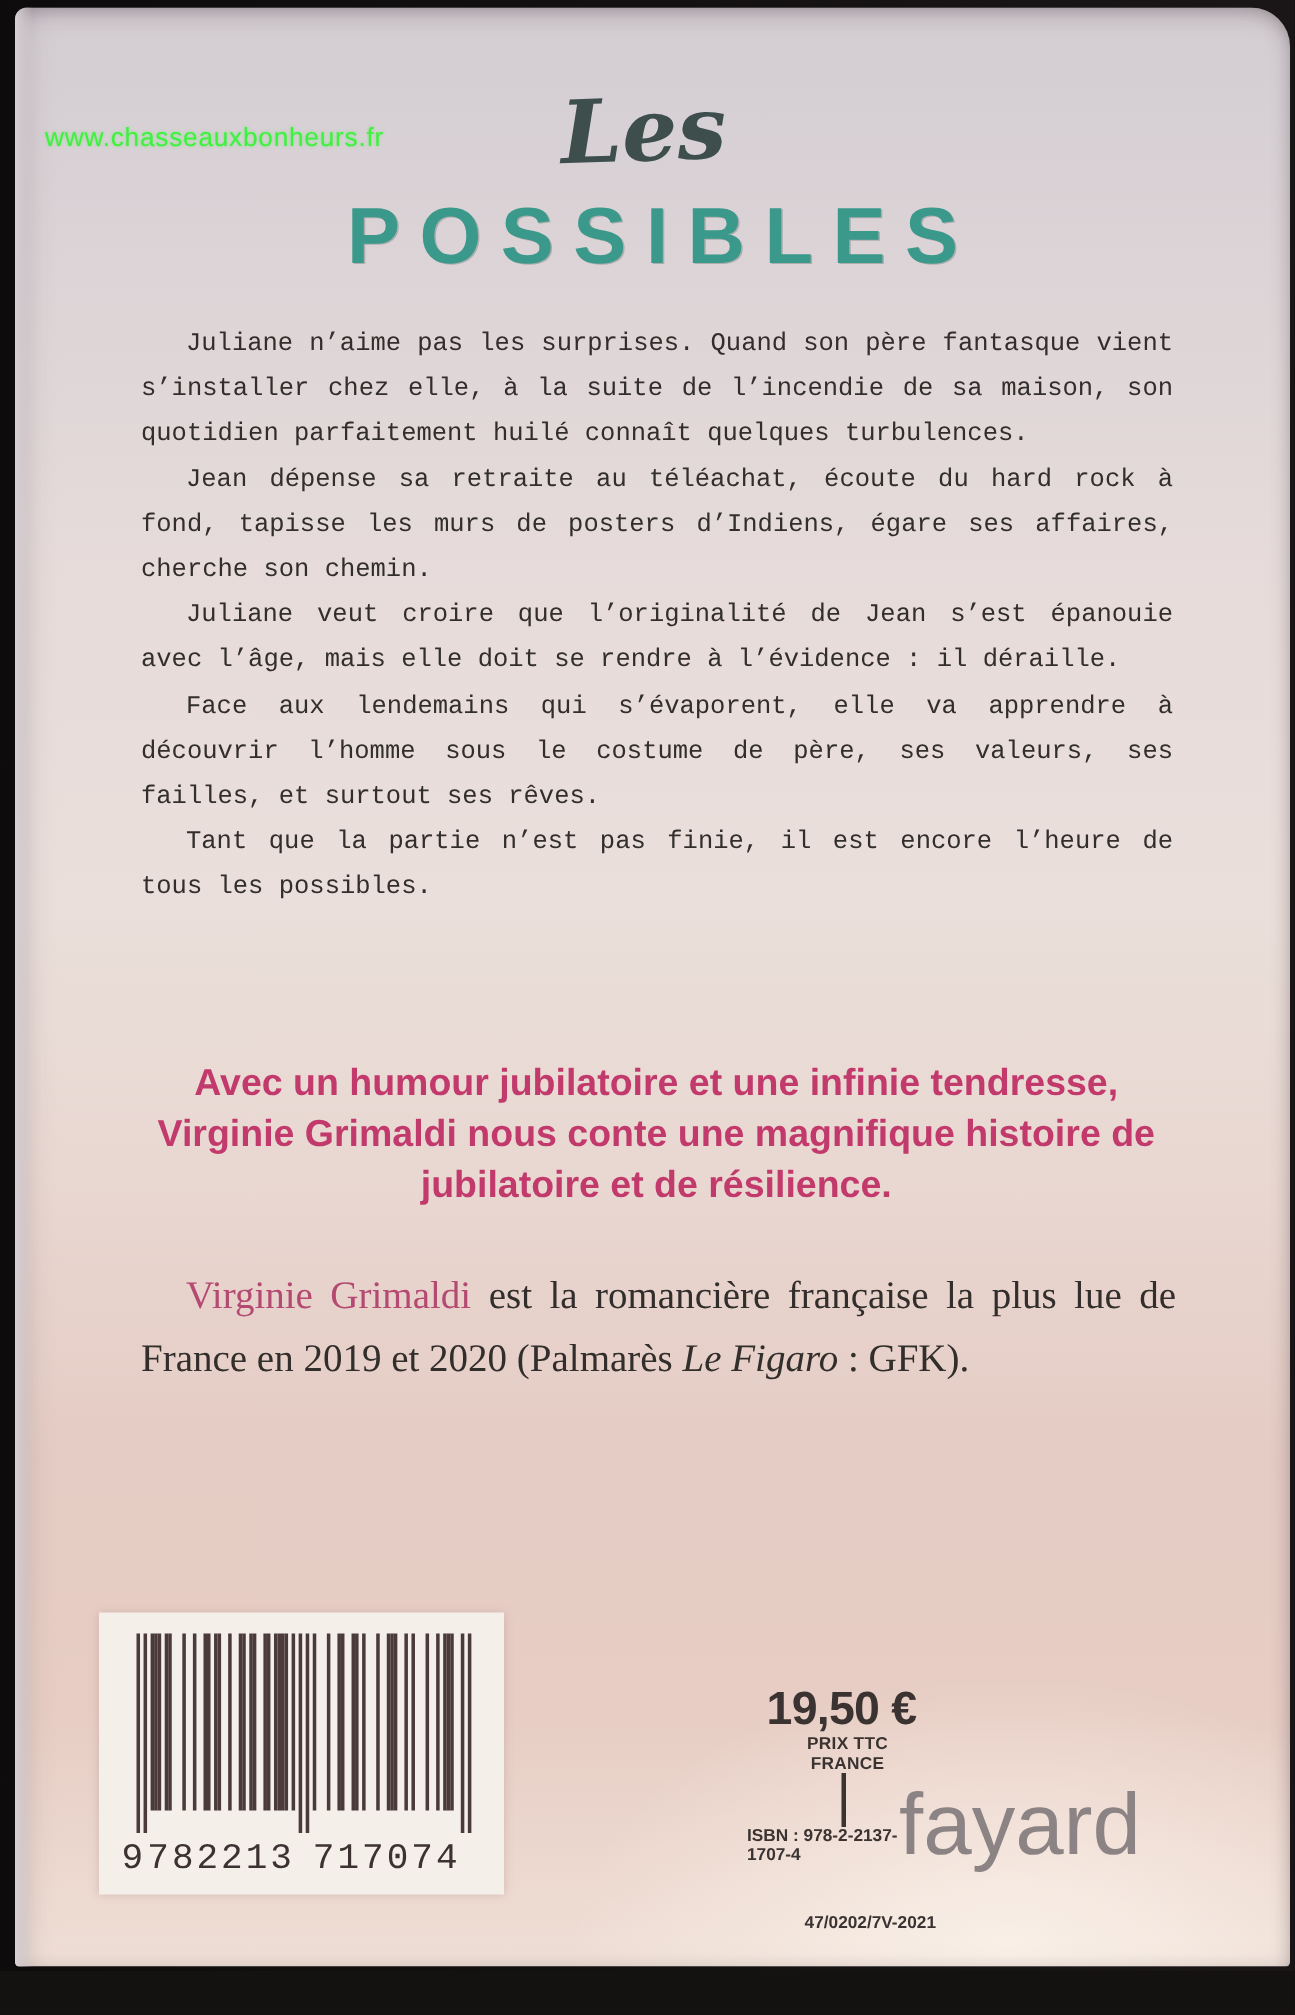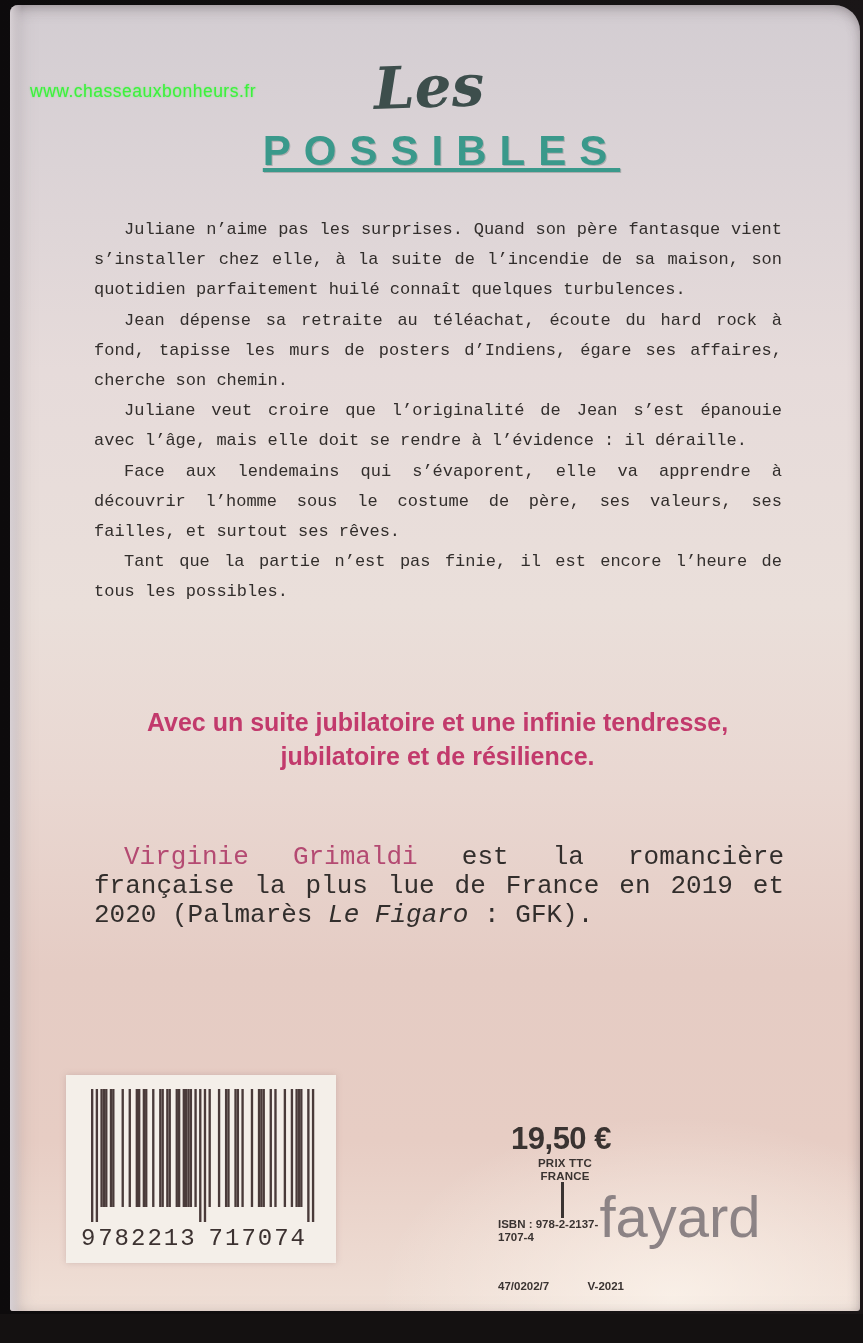--- a/index.html
+++ b/index.html
@@ -17,45 +17,45 @@
                     inset 0 10px 16px -10px rgba(90,80,85,.5);}
   .spine-highlight{position:absolute;left:0;top:0;bottom:0;width:12px;
          background:linear-gradient(90deg,#d8d1d5 0%,rgba(216,209,213,0) 100%);
          border-radius:8px 0 0 3px;}
   .watermark{position:absolute;left:20px;top:76px;font-size:17.5px;letter-spacing:.5px;
          color:#3cf23c;text-shadow:0 0 2px rgba(60,242,60,.55);}
   .title-script{position:absolute;left:0;width:100%;top:48px;text-align:center;
          font-family:"DejaVu Serif",serif;font-style:italic;font-weight:700;
          font-size:58px;color:#3d4e4c;transform:translateX(-6px) rotate(-2deg);}
   .title-main{position:absolute;left:0;width:100%;top:122px;text-align:center;
-         font-size:42px;font-weight:700;letter-spacing:13px;text-indent:13px;
-         color:#3a998b;text-shadow:1px 1px 0 rgba(40,60,55,.25);text-decoration:underline;}
+         font-size:53px;font-weight:700;letter-spacing:13px;text-indent:13px;
+         color:#3a998b;text-shadow:1px 1px 0 rgba(40,60,55,.25);}
   .synopsis{position:absolute;left:84px;width:688px;top:210px;
          font-family:Liberation Mono, monospace;font-size:17px;line-height:30.2px;
          color:#322e2c;text-align:justify;}
   .synopsis p{margin:0;text-indent:30px;}
   .quote{position:absolute;left:60px;width:735px;top:700px;text-align:center;
          font-weight:700;font-size:25px;line-height:34px;color:#c23a6c;}
   .author-note{position:absolute;left:84px;width:690px;top:838px;
-         font-family:Liberation Mono, monospace;font-size:26px;line-height:29px;
+         font-family:Liberation Serif, serif;font-size:26px;line-height:42px;
          color:#322e2c;text-align:justify;text-indent:30px;}
   .author-name{color:#b44a72;}
   .figaro{font-style:italic;}
   .barcode-plate{position:absolute;left:56px;top:1070px;width:270px;height:188px;
          background:#f4efe9;box-shadow:0 0 6px rgba(160,130,125,.35);
          display:flex;align-items:flex-start;justify-content:center;padding-top:12px;box-sizing:border-box;}
   .price-row{position:absolute;left:488px;top:1116px;display:flex;align-items:center;
          color:#3a3331;flex-direction:column;}
   .price-amount{font-size:31px;font-weight:600;letter-spacing:-.5px;white-space:nowrap;}
   .price-labels{margin-left:8px;display:flex;flex-direction:column;justify-content:center;
          font-size:11.5px;font-weight:700;line-height:12.5px;letter-spacing:.2px;text-align:center;}
   .price-divider{width:3px;height:36px;background:#3a3331;margin:0 10px 0 12px;}
   .isbn-block{display:flex;flex-direction:column;font-size:11.5px;font-weight:700;
-         line-height:13px;width:126px;gap:36px;}
-  .isbn-line2{display:flex;justify-content:space-between;}
+         line-height:13px;width:126px;}
+  .isbn-line2{display:flex;justify-content:flex-end;margin-top:32px;}
   .publisher{position:absolute;left:520px;top:1178px;width:300px;text-align:center;
          font-size:58px;font-weight:400;letter-spacing:0;color:#8c8385;}
 </style>
 </head>
 <body>
 
 <div class="frame">
   <div class="cover">
     <div class="spine-highlight"></div>
 
@@ -66,21 +66,22 @@
 
     <div class="synopsis">
       <p>Juliane n’aime pas les surprises. Quand son père fantasque vient s’installer chez elle, à la suite de l’incendie de sa maison, son quotidien parfaitement huilé connaît quelques turbulences.</p>
       <p>Jean dépense sa retraite au téléachat, écoute du hard rock à fond, tapisse les murs de posters d’Indiens, égare ses affaires, cherche son chemin.</p>
       <p>Juliane veut croire que l’originalité de Jean s’est épanouie avec l’âge, mais elle doit se rendre à l’évidence : il déraille.</p>
       <p>Face aux lendemains qui s’évaporent, elle va apprendre à découvrir l’homme sous le costume de père, ses valeurs, ses failles, et surtout ses rêves.</p>
       <p>Tant que la partie n’est pas finie, il est encore l’heure de tous les possibles.</p>
     </div>
 
     <div class="quote">
-      <div>Avec un suite jubilatoire et une infinie tendresse,</div>
+      <div>Avec un humour jubilatoire et une infinie tendresse,</div>
+      <div>Virginie Grimaldi nous conte une magnifique histoire de</div>
       <div>jubilatoire et de résilience.</div>
     </div>
 
     <div class="author-note"><span class="author-name">Virginie Grimaldi</span><span> est la romancière française la plus lue de France en 2019 et 2020 (Palmarès </span><span class="figaro">Le Figaro</span><span> : GFK).</span></div>
 
     <div class="barcode-plate">
       <div><svg xmlns="http://www.w3.org/2000/svg" width="240" height="162" viewBox="0 0 240 162">
             <g fill="#4a3b3a">
               <rect x="10.00" y="2" width="2.35" height="133"></rect>
               <rect x="14.70" y="2" width="2.35" height="133"></rect>

